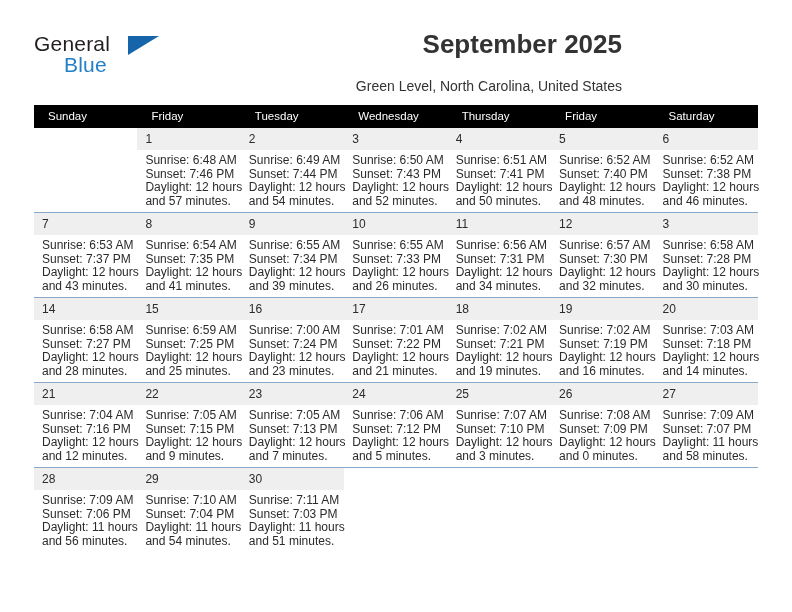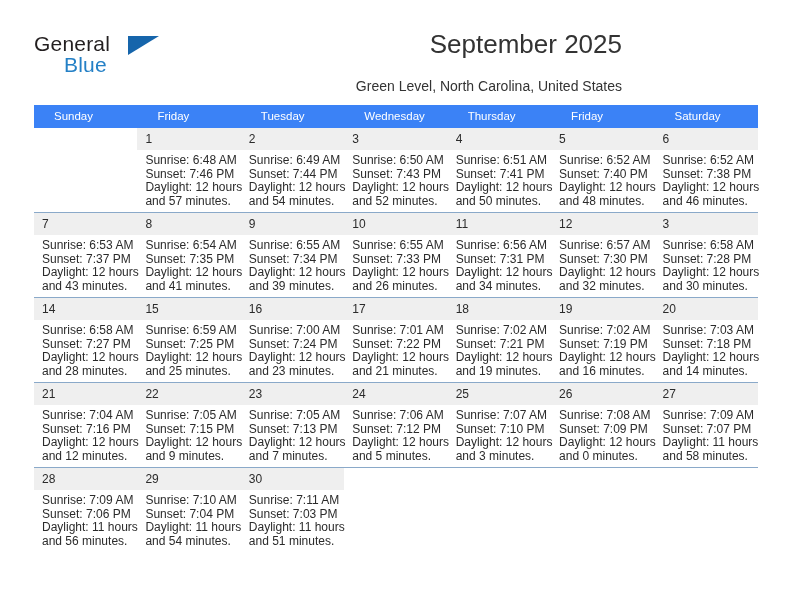--- a/index.html
+++ b/index.html
@@ -68,45 +68,46 @@
     position: absolute;
     right: 0;
     top: 0;
     text-align: right;
   }
   .cal-title {
     font-size: 26px;
     color: #333333;
     line-height: 32px;
     white-space: nowrap;
+    font-weight: bold;
   }
   .cal-sub {
     font-size: 14px;
     color: #333333;
     line-height: 20px;
     margin-top: 16px;
     white-space: nowrap;
   }
 
   
   .cal {
     position: absolute;
     left: 34px;
     top: 105px;
     width: 724px;
     border-collapse: collapse;
     table-layout: fixed;
   }
   .cal th {
-    background: #3b82f6;
+    background: #000000;
     color: #ffffff;
     font-size: 11.5px;
     font-weight: normal;
     text-align: left;
-    padding: 5px 0 5px 20px;
+    padding: 5px 0 5px 14px;
     height: 11px;
     line-height: 13px;
   }
   .cal td {
     vertical-align: top;
     padding: 0;
     border-top: 1px solid #8aa9c9;
     height: 84px;
   }
   .cal tr.week:first-child td {

